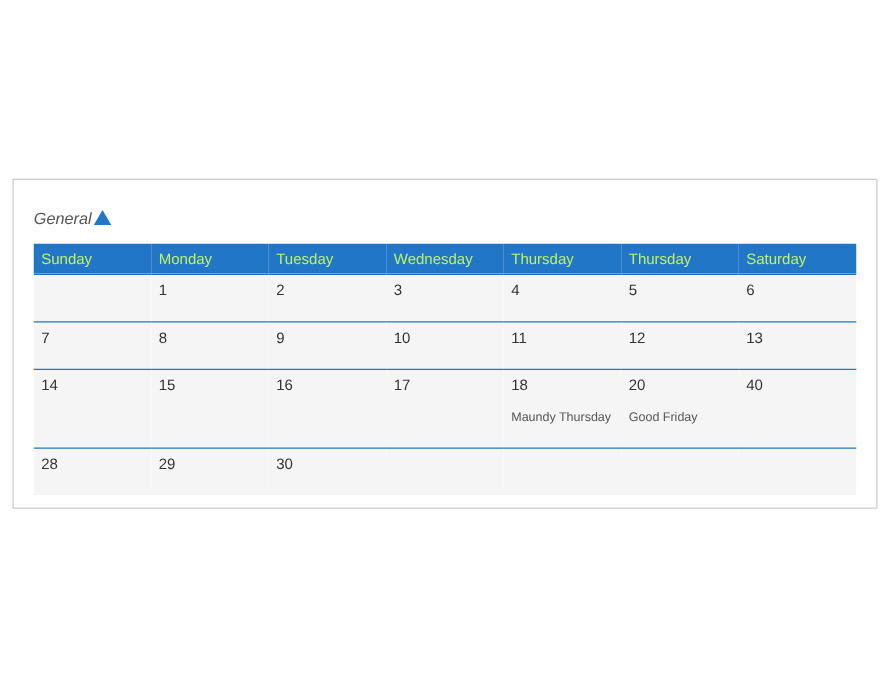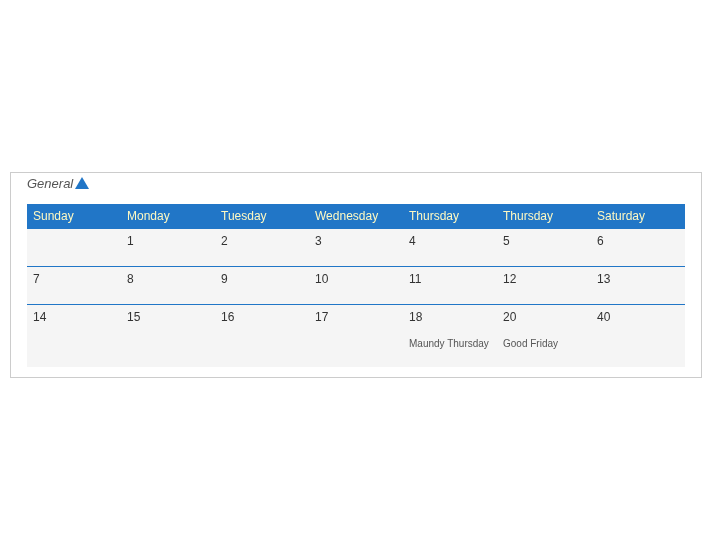--- a/index.html
+++ b/index.html
@@ -9,21 +9,21 @@
       width: 712px;
       height: 550px;
       display: flex;
       align-items: center;
       justify-content: center;
     }
     .calendar-container {
       width: 692px;
       background: #fff;
       border: 1px solid #ccc;
-      padding: 4px 16px 10px 16px;
+      padding: 24px 16px 10px 16px;
     }
     .calendar-header {
       display: flex;
       align-items: center;
       justify-content: space-between;
       margin-bottom: 12px;
     }
     .logo {
       display: flex;
       flex-direction: column;
@@ -62,21 +62,21 @@
       color: #555;
     }
     table {
       width: 100%;
       border-collapse: collapse;
     }
     thead tr {
       background-color: #2176c7;
     }
     thead th {
-      color: #fef9c3;
+      color: #bef264;
       font-size: 12px;
       font-weight: normal;
       padding: 5px 6px;
       text-align: left;
       border: none;
     }
     tbody tr {
       border-top: 1.5px solid #2176c7;
     }
     tbody td {
@@ -192,15 +192,30 @@
             <span class="event-label">Maundy Thursday</span>
           </td>
           <td>
             <span class="day-num">20</span>
             <span class="event-label">Good Friday</span>
           </td>
           <td>
             <span class="day-num">40</span>
           </td>
         </tr>
+        <tr>
+          <td>
+            <span class="day-num">28</span>
+          </td>
+          <td>
+            <span class="day-num">29</span>
+          </td>
+          <td>
+            <span class="day-num">30</span>
+          </td>
+          <td></td>
+          <td></td>
+          <td></td>
+          <td></td>
+        </tr>
       </tbody>
   </table>
 </div>
 
 </body></html>

